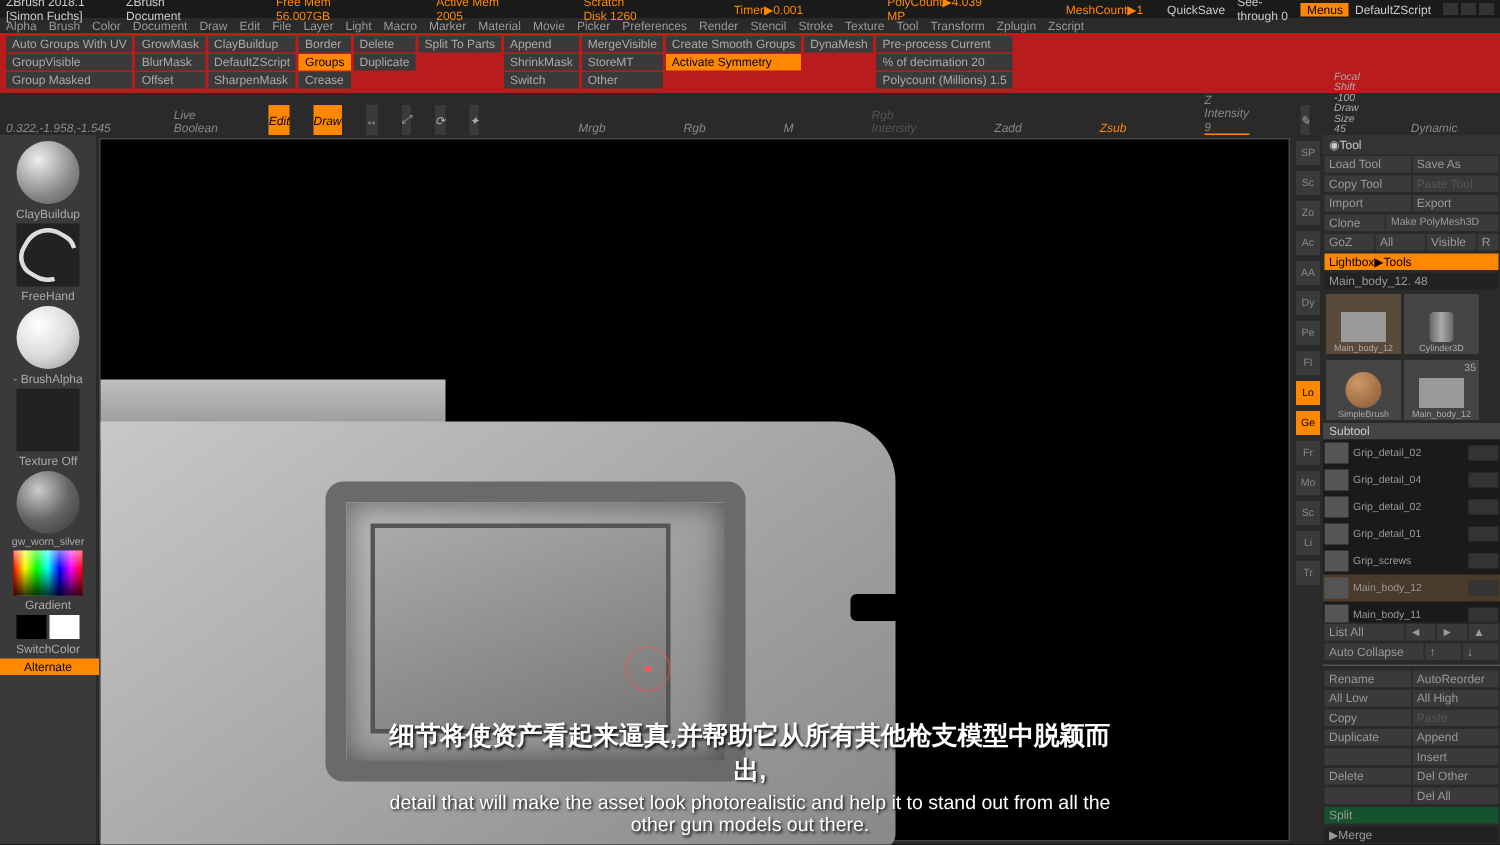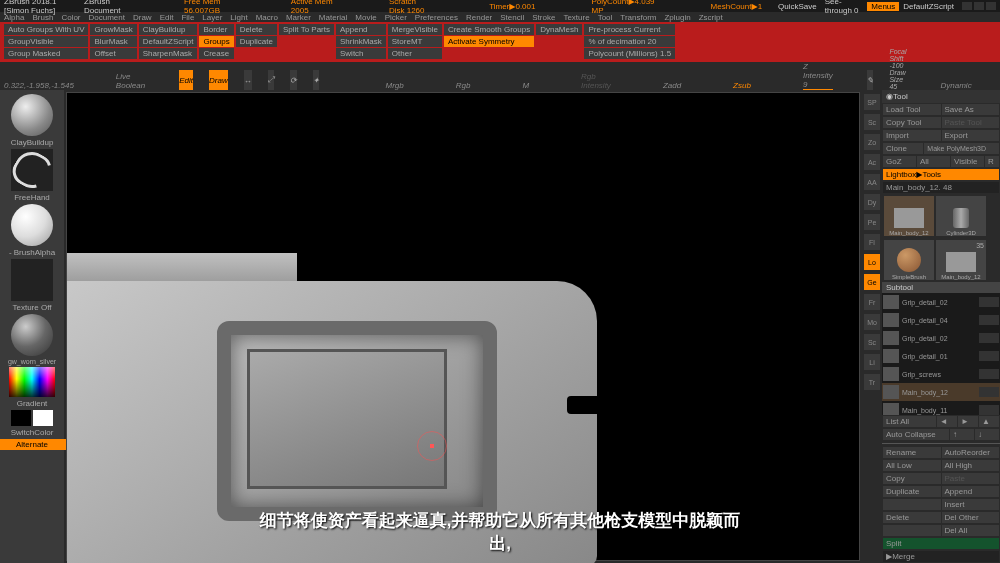--- a/index.html
+++ b/index.html
@@ -414,13 +414,14 @@
         <div class="tool-cell" style="background:#14532d">Split</div>
       </div>
     <div class="tool-row">
         <div class="tool-cell" style="background:#222">▶Merge</div>
       </div>
   </div>
 </div>
 
 <div class="subtitles">
   <div class="sub-cn">细节将使资产看起来逼真,并帮助它从所有其他枪支模型中脱颖而出,</div>
+  <div class="sub-en">detail that will make the asset look photorealistic and help it to stand out from all the other gun models out there.</div>
 </div>
 
 </body></html>

